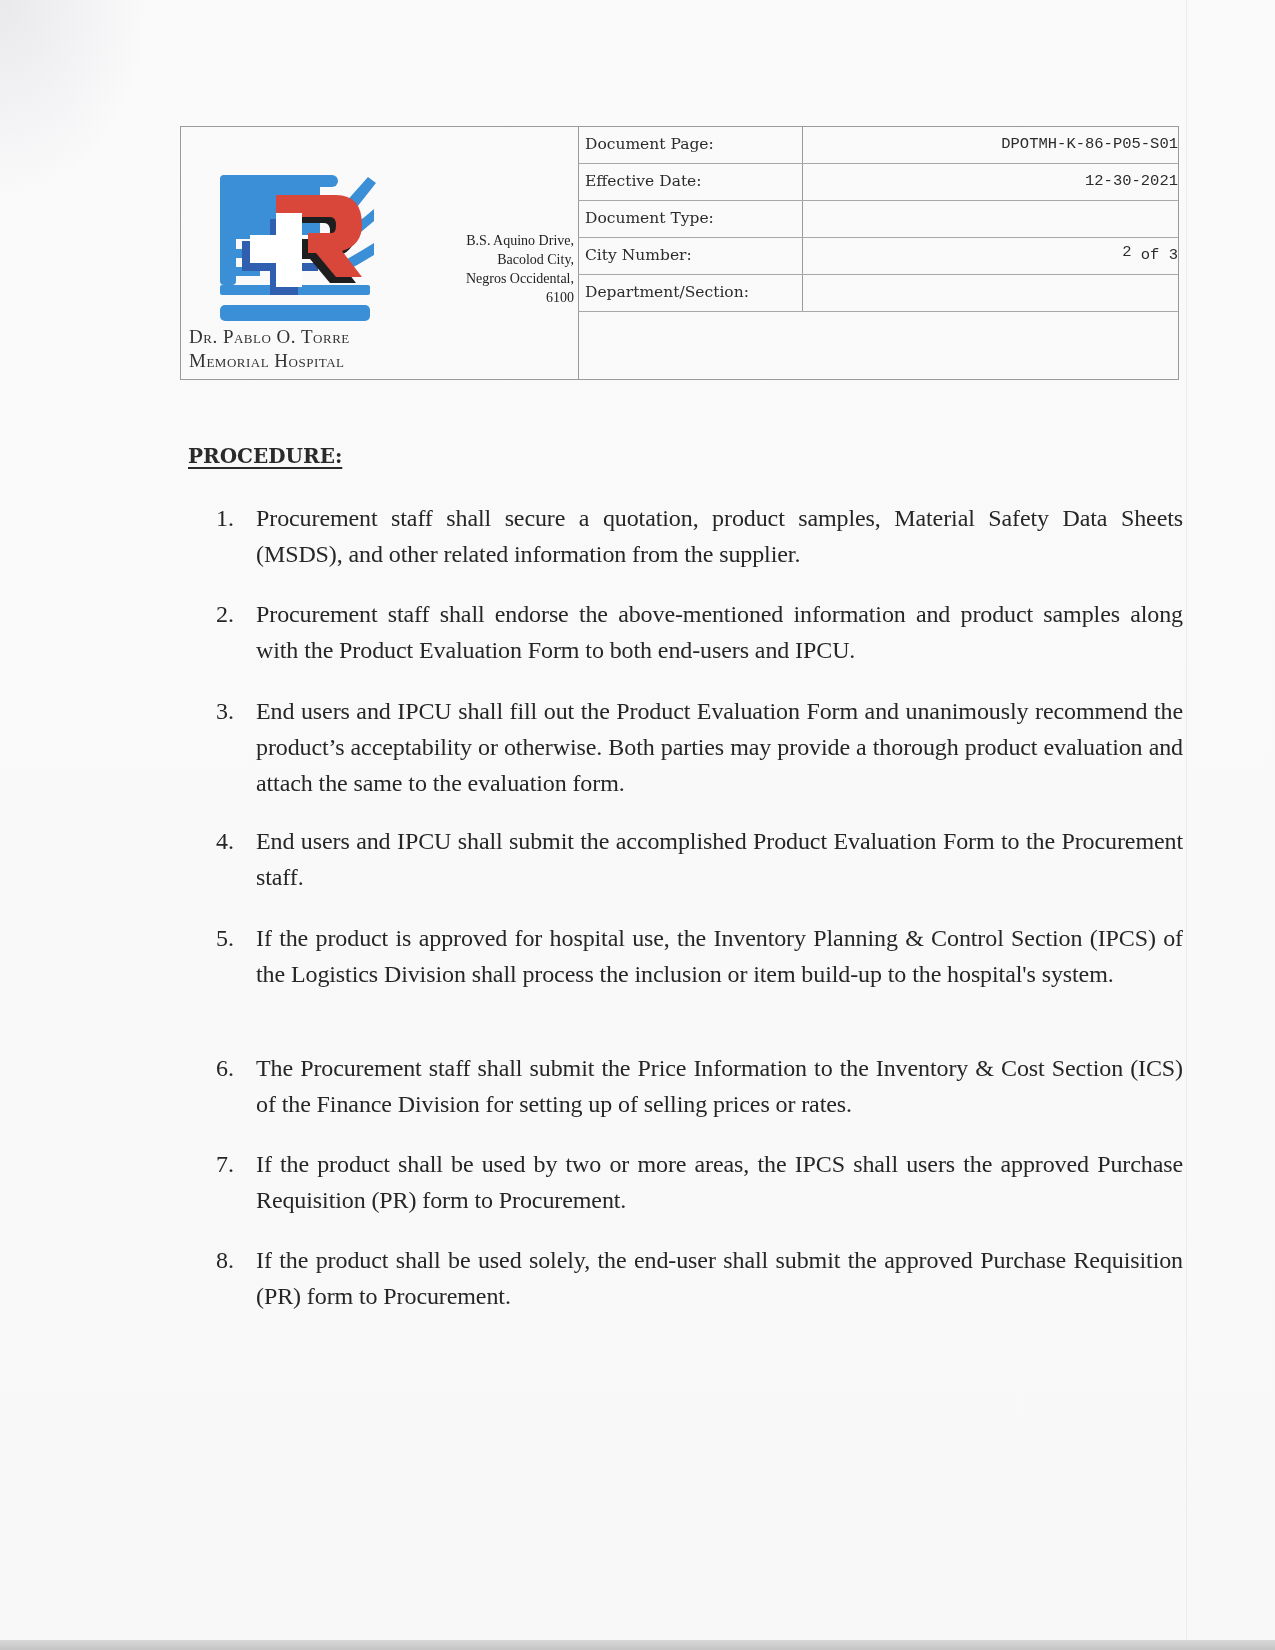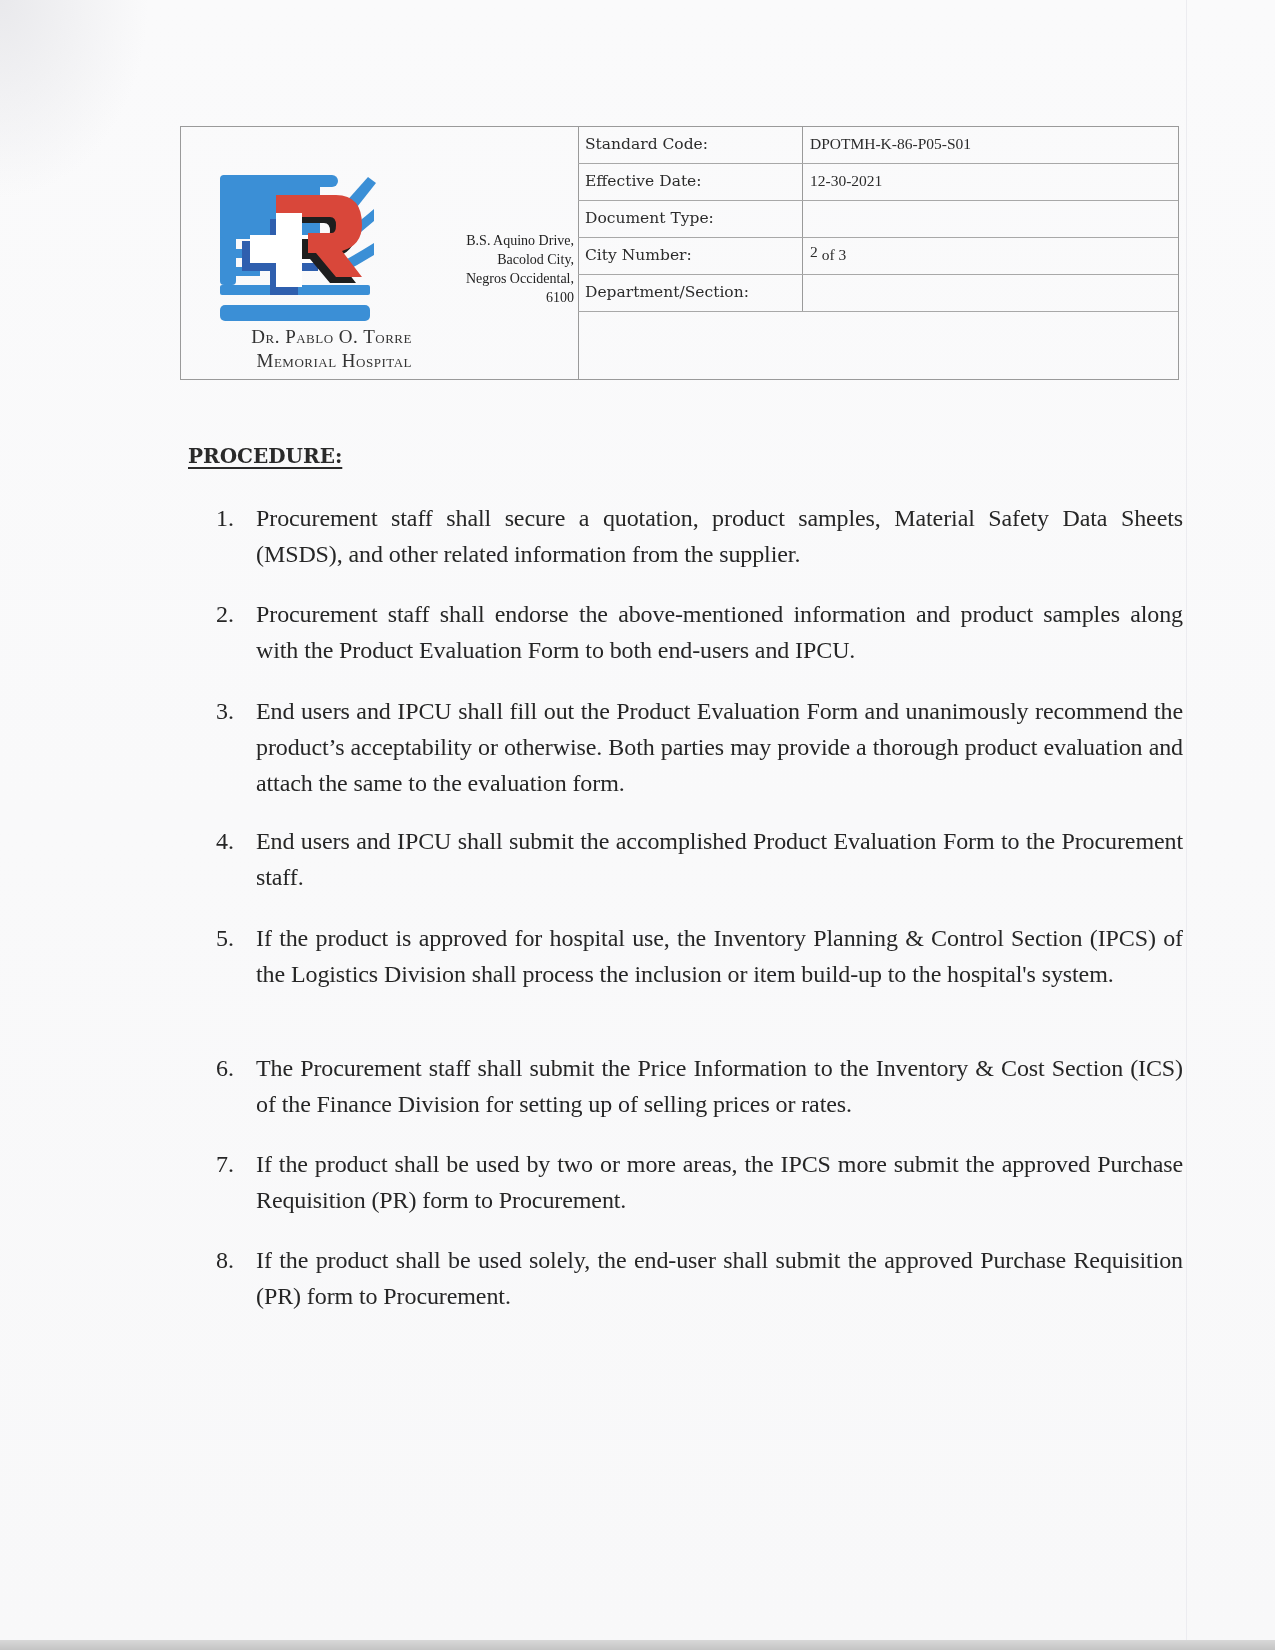--- a/index.html
+++ b/index.html
@@ -29,41 +29,42 @@
   .header-table {
     position: absolute; left: 180px; top: 126px; width: 999px; height: 254px;
     border: 1px solid #9a9a9a; box-sizing: border-box;
   }
   .logo-cell {
     position: absolute; left: 0; top: 0; width: 397px; height: 252px;
     border-right: 1px solid #9a9a9a;
   }
   .logo-svg { position: absolute; left: 37px; top: 46px; width: 160px; height: 152px; }
   .hospital-name {
-    position: absolute; left: 8px; top: 198px; width: 223px; text-align: right;
+    position: absolute; left: 8px; top: 198px; width: 223px; text-align: left;
     font-size: 19px; line-height: 24px; letter-spacing: 0.5px; color: #333;
     font-variant: small-caps;
   }
   .address {
     position: absolute; left: 228px; top: 104px; width: 165px; text-align: right;
     font-size: 14px; line-height: 19px; color: #222;
   }
   .meta-rows { position: absolute; left: 397px; top: 0; width: 600px; }
   .meta-row {
     display: flex; height: 37px; border-bottom: 1px solid #a8a8a8; box-sizing: border-box;
   }
   .meta-row.title-row { height: 66px; border-bottom: none; }
   .meta-label {
     width: 225px; border-right: 1px solid #9a9a9a; box-sizing: border-box;
     padding: 8px 0 0 7px; font-size: 17px; color: #2b2b2b;
     font-family: "DejaVu Serif", serif; font-size: 15.5px;
   }
   .meta-value {
     flex: 1; padding: 8px 0 0 7px; font-size: 15.5px; color: #2b2b2b;
-    font-family: Liberation Serif, serif;
+    font-family: Liberation Mono, monospace;
+    text-align: right;
   }
   .meta-value.bold { font-weight: bold; line-height: 26px; padding-top: 4px; font-size: 15px; letter-spacing: 0.2px; }
   .page-num-current { position: relative; top: -3px; }
 
   
   .procedure-heading {
     position: absolute; left: 188px; top: 444px;
     font-family: "DejaVu Serif", serif; font-weight: bold; font-size: 20px;
     text-decoration: underline; text-underline-offset: 4px; color: #2a2a2a;
   }
@@ -120,21 +121,21 @@
       <div class="address">
         <div>B.S. Aquino Drive,</div>
         <div>Bacolod City,</div>
         <div>Negros Occidental,</div>
         <div>6100</div>
       </div>
     </div>
 
     <div class="meta-rows">
       <div class="meta-row">
-        <div class="meta-label">Standard Code:</div>
+        <div class="meta-label">Document Page:</div>
         <div class="meta-value">DPOTMH-K-86-P05-S01</div>
       </div>
       <div class="meta-row">
         <div class="meta-label">Effective Date:</div>
         <div class="meta-value">12-30-2021</div>
       </div>
       <div class="meta-row">
         <div class="meta-label">Document Type:</div>
       </div>
       <div class="meta-row">
@@ -169,21 +170,21 @@
     <li class="proc-item" style="top:420px;">
       <span class="proc-num">5.</span>
       <span class="proc-text">If the product is approved for hospital use, the Inventory Planning &amp; Control Section (IPCS) of the Logistics Division shall process the inclusion or item build-up to the hospital's system.</span>
     </li>
     <li class="proc-item" style="top:550px;">
       <span class="proc-num">6.</span>
       <span class="proc-text">The Procurement staff shall submit the Price Information to the Inventory &amp; Cost Section (ICS) of the Finance Division for setting up of selling prices or rates.</span>
     </li>
     <li class="proc-item" style="top:646px;">
       <span class="proc-num">7.</span>
-      <span class="proc-text">If the product shall be used by two or more areas, the IPCS more submit the approved Purchase Requisition (PR) form to Procurement.</span>
+      <span class="proc-text">If the product shall be used by two or more areas, the IPCS shall users the approved Purchase Requisition (PR) form to Procurement.</span>
     </li>
     <li class="proc-item" style="top:742px;">
       <span class="proc-num">8.</span>
       <span class="proc-text">If the product shall be used solely, the end-user shall submit the approved Purchase Requisition (PR) form to Procurement.</span>
     </li>
   </ol>
 
 
   <div class="page-bottom-shadow"></div>
 </div>

